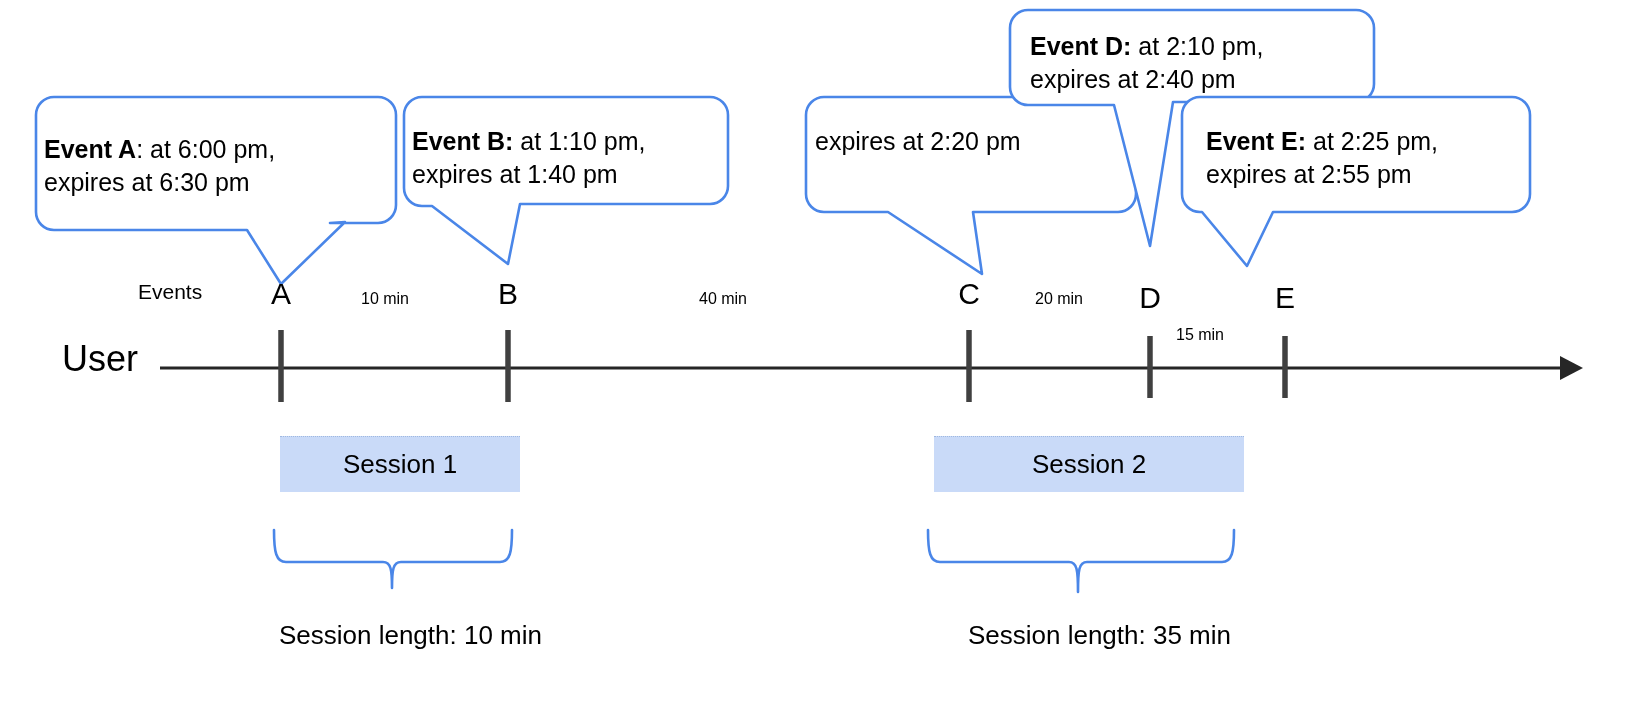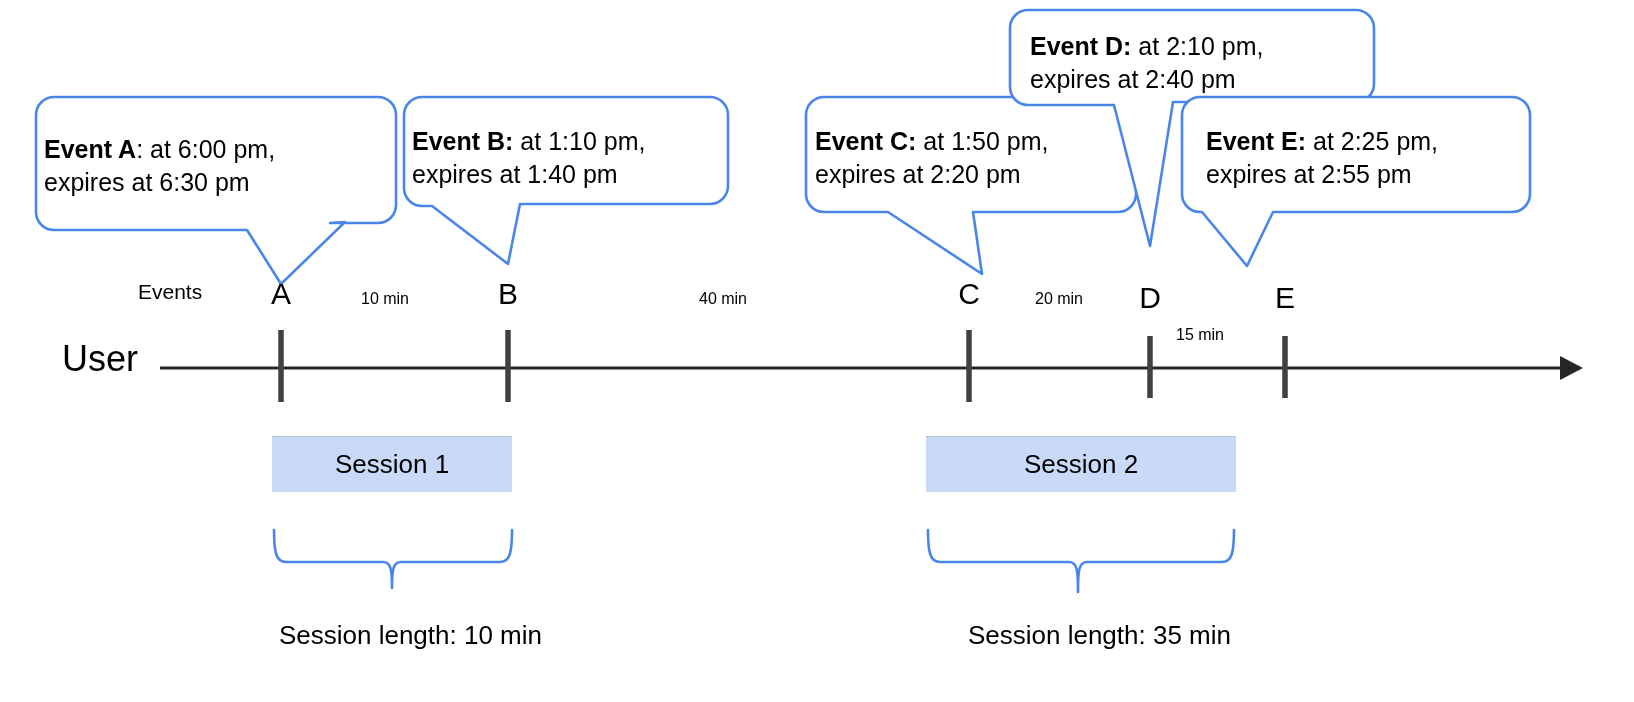--- a/index.html
+++ b/index.html
@@ -59,20 +59,21 @@
   }
   .session-box {
     position: absolute;
     background: #c9daf8;
     border-top: 1px dotted #9fb8e0;
     display: flex;
     align-items: center;
     justify-content: center;
     font-size: 26px;
     color: #000000;
+    margin-left: 8px;
   }
   .lbl {
     position: absolute;
     color: #000000;
     white-space: nowrap;
     font-family: "Liberation Sans", sans-serif;
   }
   .lbl-user {
     font-size: 36px;
   }
@@ -134,21 +135,20 @@
     <div><b>Event A</b><span>:</span><span> at 6:00 pm,</span></div>
     <div>expires at 6:30 pm</div>
   </div>
 
   <div class="callout-text" style="left:412px; top:125px;">
     <div><b>Event B:</b><span> at 1:10 pm,</span></div>
     <div>expires at 1:40 pm</div>
   </div>
 
   <div class="callout-text" style="left:815px; top:125px;">
-    <div><b>Event C:</b><span> at 1:50 pm,</span></div>
     <div>expires at 2:20 pm</div>
   </div>
 
   <div class="callout-text" style="left:1030px; top:30px;">
     <div><b>Event D:</b><span> at 2:10 pm,</span></div>
     <div>expires at 2:40 pm</div>
   </div>
 
   <div class="callout-text" style="left:1206px; top:125px;">
     <div><b>Event E:</b><span> at 2:25 pm,</span></div>

